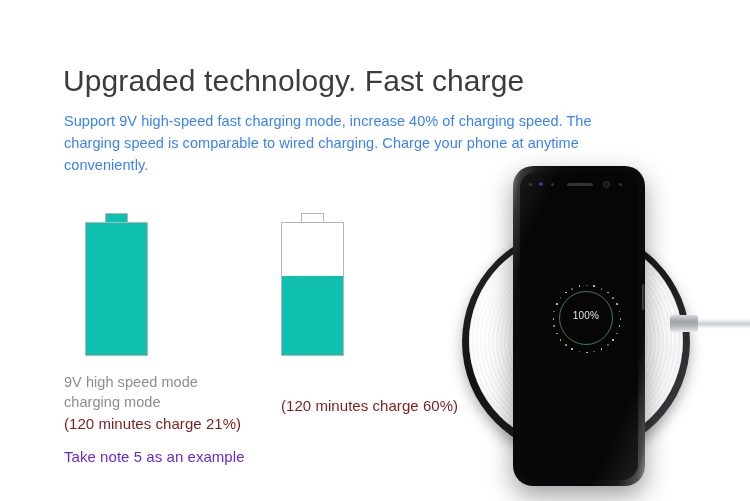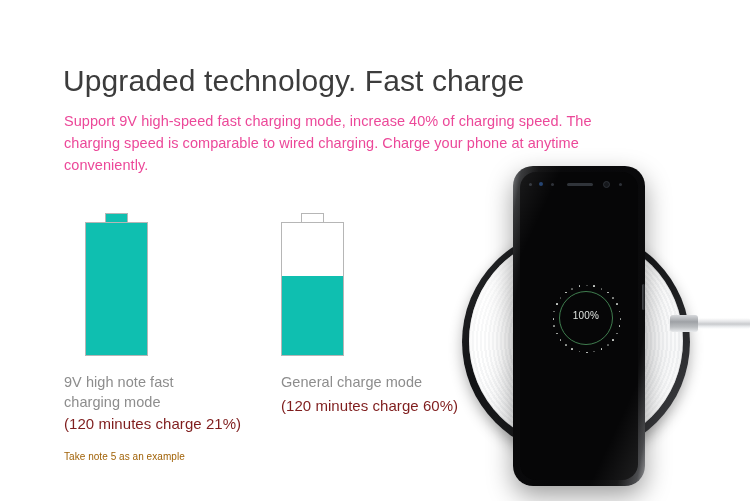--- a/index.html
+++ b/index.html
@@ -35,21 +35,21 @@
     line-height: 1.15;
   }
 
   .subcopy {
     position: absolute;
     left: 64px;
     top: 110px;
     width: 574px;
     font-size: 14.5px;
     font-weight: 400;
-    color: #ec4899;
+    color: #3b82f6;
     line-height: 22px;
     letter-spacing: 0.05px;
   }
 
   
   .battery {
     position: absolute;
   }
   .batt-nub {
     position: absolute;
@@ -96,22 +96,22 @@
   }
   .cap-sub {
     position: absolute;
     font-size: 15px;
     color: #7f1d1d;
     line-height: 18px;
     letter-spacing: 0.05px;
   }
   .cap-note {
     position: absolute;
-    font-size: 10px;
-    color: #a16207;
+    font-size: 15px;
+    color: #6d28d9;
     line-height: 20px;
     letter-spacing: 0.05px;
   }
 
   #cap-fast-title   { left: 64px;  top: 372px; width: 150px; }
   #cap-fast-sub     { left: 64px;  top: 415px; width: 220px; }
   #cap-normal-title { left: 281px; top: 372px; width: 200px; }
   #cap-normal-sub   { left: 281px; top: 397px; width: 220px; }
   #cap-note         { left: 64px;  top: 447px; width: 260px; }
 
@@ -343,25 +343,24 @@
     </div>
   </div>
 
   <div class="battery" id="battery-normal">
     <div class="batt-nub"></div>
     <div class="batt-body">
       <div class="batt-fill" id="fill-normal" style="height: 60%; background: rgb(15, 191, 176);"></div>
     </div>
   </div>
 
-  <div class="cap-title" id="cap-fast-title">9V high note fast charging mode</div>
+  <div class="cap-title" id="cap-fast-title">9V high speed mode charging mode</div>
 
   <div class="cap-sub" id="cap-fast-sub">(120 minutes charge 21%)</div>
 
-  <div class="cap-title" id="cap-normal-title">General charge mode</div>
 
   <div class="cap-sub" id="cap-normal-sub">(120 minutes charge 60%)</div>
 
   <div class="cap-note" id="cap-note">Take note 5 as an example</div>
 
   <div id="photo">
 
     <div class="pad-wrap">
       <div class="pad-shadow"></div>
       <div class="pad-rim"></div>

